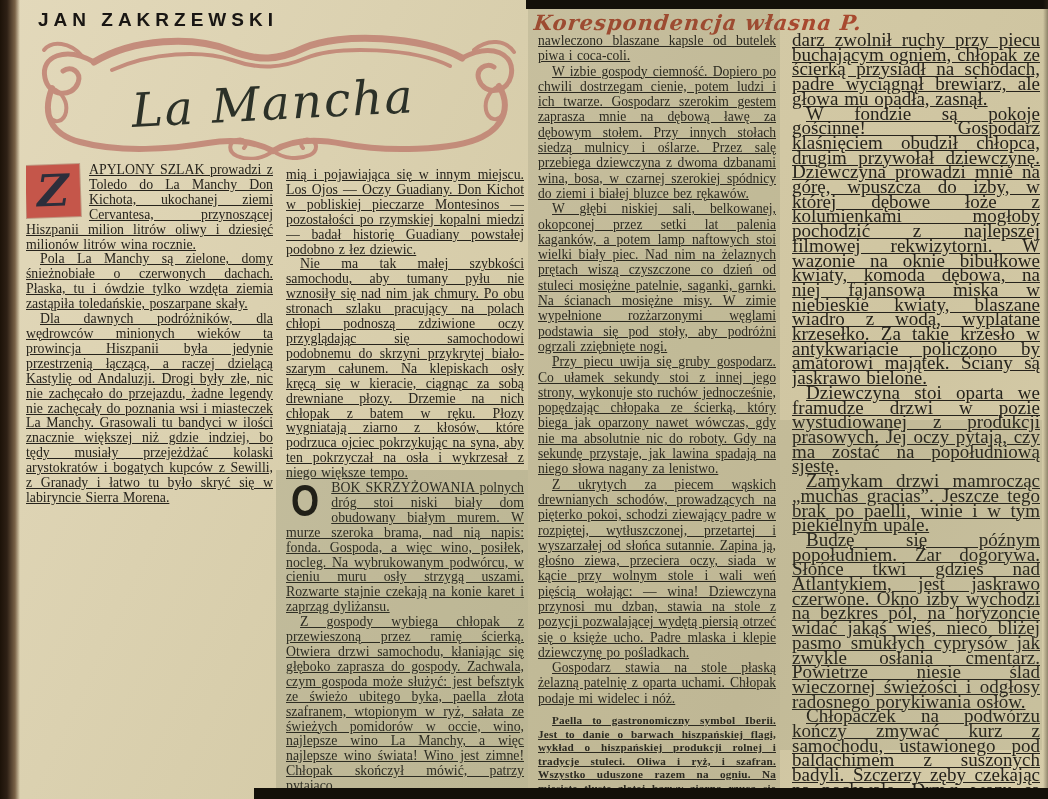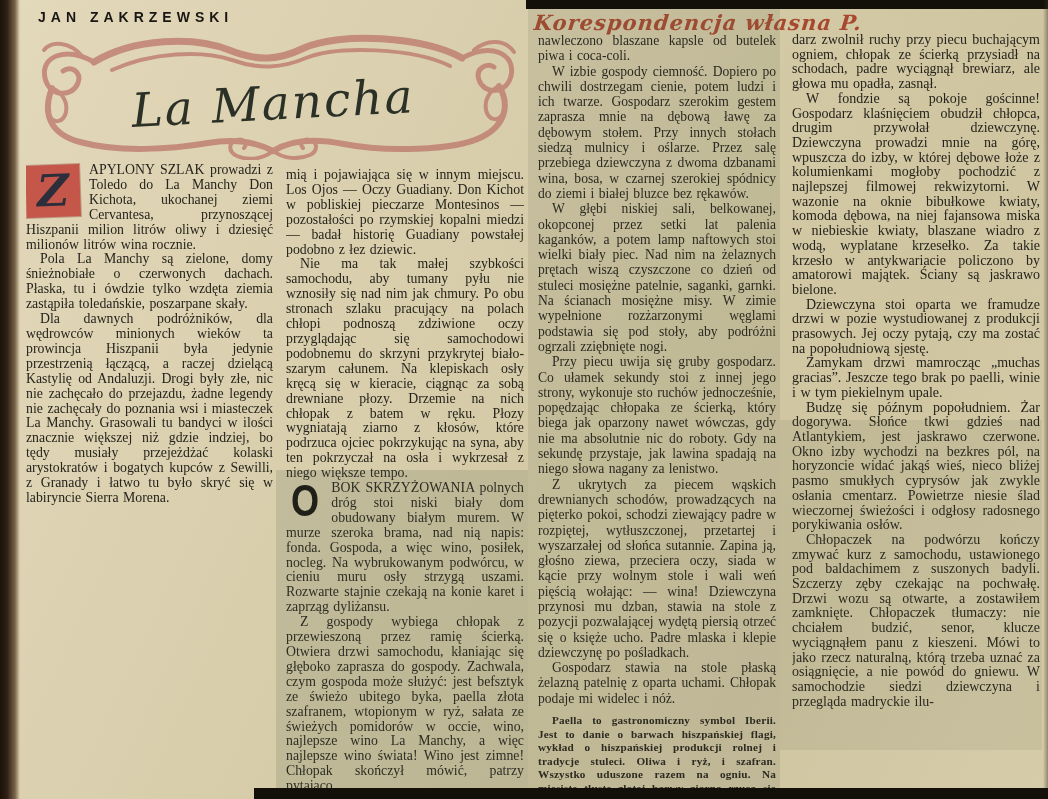--- a/index.html
+++ b/index.html
@@ -46,21 +46,21 @@
   
   .shade{position:absolute;pointer-events:none;z-index:4;}
   .shade-col2{left:276px;top:470px;width:252px;height:329px;background:rgba(85,92,70,.17);}
   .shade-col3{left:528px;top:9px;width:252px;height:790px;background:rgba(88,95,72,.13);}
   .shade-col4{left:780px;top:420px;width:262px;height:330px;background:rgba(88,95,72,.10);}
 
   
   .author{
     position:absolute;left:38px;top:9px;z-index:3;
     font-family:"Liberation Sans",sans-serif;
-    font-weight:bold;font-size:14px;letter-spacing:5px;
+    font-weight:bold;font-size:19px;letter-spacing:5px;
     color:#191613;
   }
   .cartouche{
     position:absolute;left:22px;top:30px;width:502px;height:130px;z-index:2;
   }
   .cartouche svg{position:absolute;inset:0;width:100%;height:100%;}
   .title-script{
     position:absolute;left:50%;top:56%;z-index:3;
     transform:translate(-50%,-50%) rotate(-3deg);
     font-family:"DejaVu Serif",serif;
@@ -80,22 +80,22 @@
   .col{
     position:absolute;z-index:3;
     color:var(--ink);
     font-size:13.8px;line-height:14.9px;
     text-align:justify;overflow:hidden;
     word-spacing:1px;
   }
   .col1{left:26px;top:163px;width:247px;height:630px;}
   .col2{left:286px;top:168px;width:238px;height:629px;}
   .col3{left:538px;top:33px;width:238px;height:755px;font-size:13.6px;line-height:15.3px;}
-  .col4{left:792px;top:33px;width:248px;height:755px;font-size:14px;line-height:14.7px;}
-  .para{margin:0;}
+  .col4{left:792px;top:33px;width:248px;height:755px;font-size:19px;line-height:14.7px;}
+  .para{margin:0;text-decoration:underline;}
   .para.indent{text-indent:14px;}
   .para.footnote{
     margin-top:8px;
     font-size:11.2px;line-height:13.6px;font-weight:bold;
     letter-spacing:.2px;
   }
   .dropcap{
     float:left;display:flex;align-items:center;justify-content:center;
     font-family:"DejaVu Serif",serif;font-weight:bold;
   }

